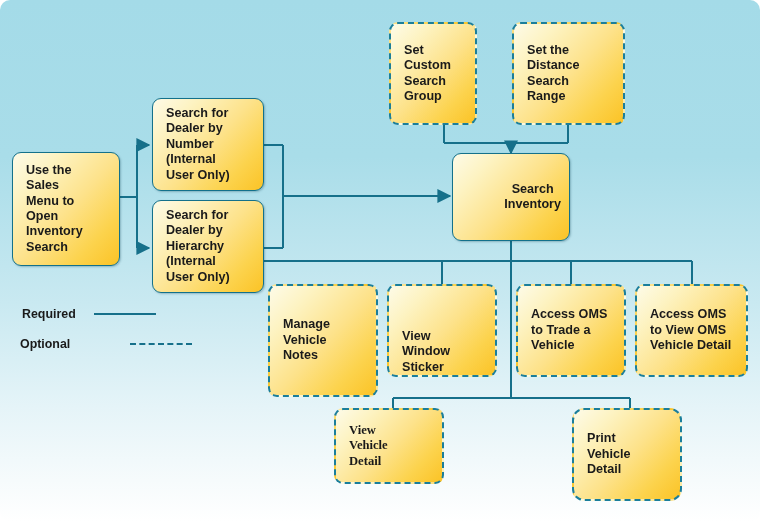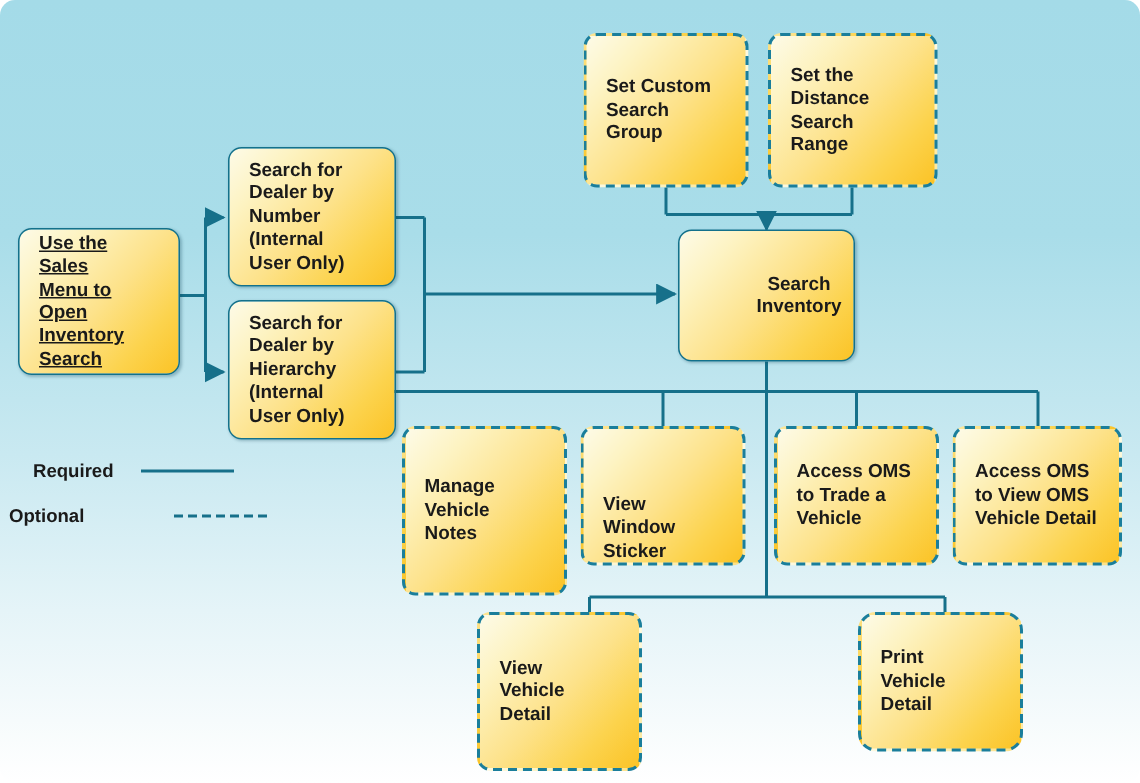--- a/index.html
+++ b/index.html
@@ -107,42 +107,42 @@
       <path d="M 442 261 L 442 285"></path>
       <path d="M 571 261 L 571 285"></path>
       <path d="M 692 261 L 692 285"></path>
 
       <path d="M 393 398 L 630 398"></path>
       <path d="M 393 398 L 393 409"></path>
       <path d="M 630 398 L 630 409"></path>
     </g>
   </svg>
 
-  <div class="node solid" style="left:12px; top:152px; width:108px; height:98px;text-decoration:underline;">
+  <div class="node solid" style="left:12px; top:152px; width:108px; height:114px;">
     <span class="txt">Use the Sales
 Menu to Open
 Inventory Search</span>
   </div>
 
   <div class="node solid" style="left:152px; top:98px; width:112px; height:93px;">
     <span class="txt">Search for
 Dealer by
 Number
 (Internal
 User Only)</span>
   </div>
   <div class="node solid" style="left:152px; top:200px; width:112px; height:93px;">
     <span class="txt">Search for
 Dealer by
 Hierarchy
 (Internal
 User Only)</span>
   </div>
 
-  <div class="node dashed" style="left:389px; top:22px; width:110px; height:103px;">
+  <div class="node dashed" style="left:389px; top:22px; width:88px; height:103px;">
     <span class="txt">Set Custom
 Search Group</span>
   </div>
   <div class="node dashed" style="left:512px; top:22px; width:113px; height:103px;align-items:center;">
     <span class="txt">Set the Distance
 Search Range</span>
   </div>
 
   <div class="node solid center" style="left:452px; top:153px; width:118px; height:88px;">
     <span class="txt">Search
@@ -162,32 +162,32 @@
     <span class="txt">Access OMS
 to Trade a
 Vehicle</span>
   </div>
   <div class="node dashed" style="left:635px; top:284px; width:113px; height:93px;">
     <span class="txt">Access OMS
 to View OMS
 Vehicle Detail</span>
   </div>
 
-  <div class="node dashed" style="left:318px; top:408px; width:110px; height:106px;">
+  <div class="node dashed" style="left:334px; top:408px; width:110px; height:76px;font-family:Liberation Serif, serif;">
     <span class="txt">View
 Vehicle
 Detail</span>
   </div>
   <div class="node dashed" style="left:572px; top:408px; width:110px; height:93px;border-radius:12px;">
     <span class="txt">Print
 Vehicle
 Detail</span>
   </div>
 
   <div class="legend-row" style="left:22px; top:307px;">
     <span class="legend-label">Required</span>
     <span class="legend-line"></span>
   </div>
-  <div class="legend-row" style="left:6px; top:337px;gap:38px;">
+  <div class="legend-row" style="left:20px; top:337px;gap:38px;">
     <span class="legend-label">Optional</span>
     <span class="legend-line dash"></span>
   </div>
 </div>
 
 </body></html>

